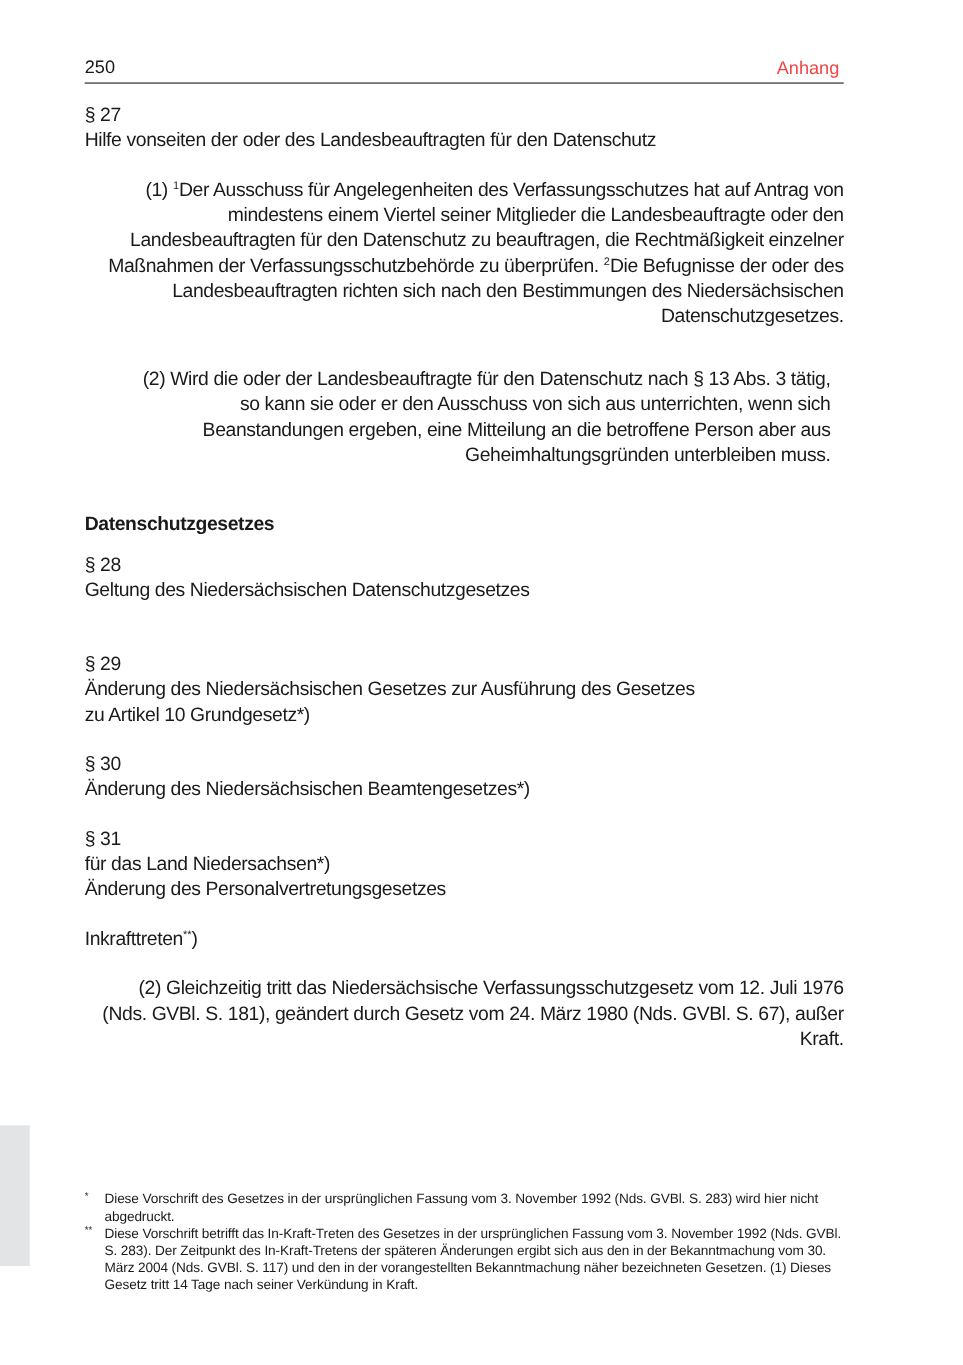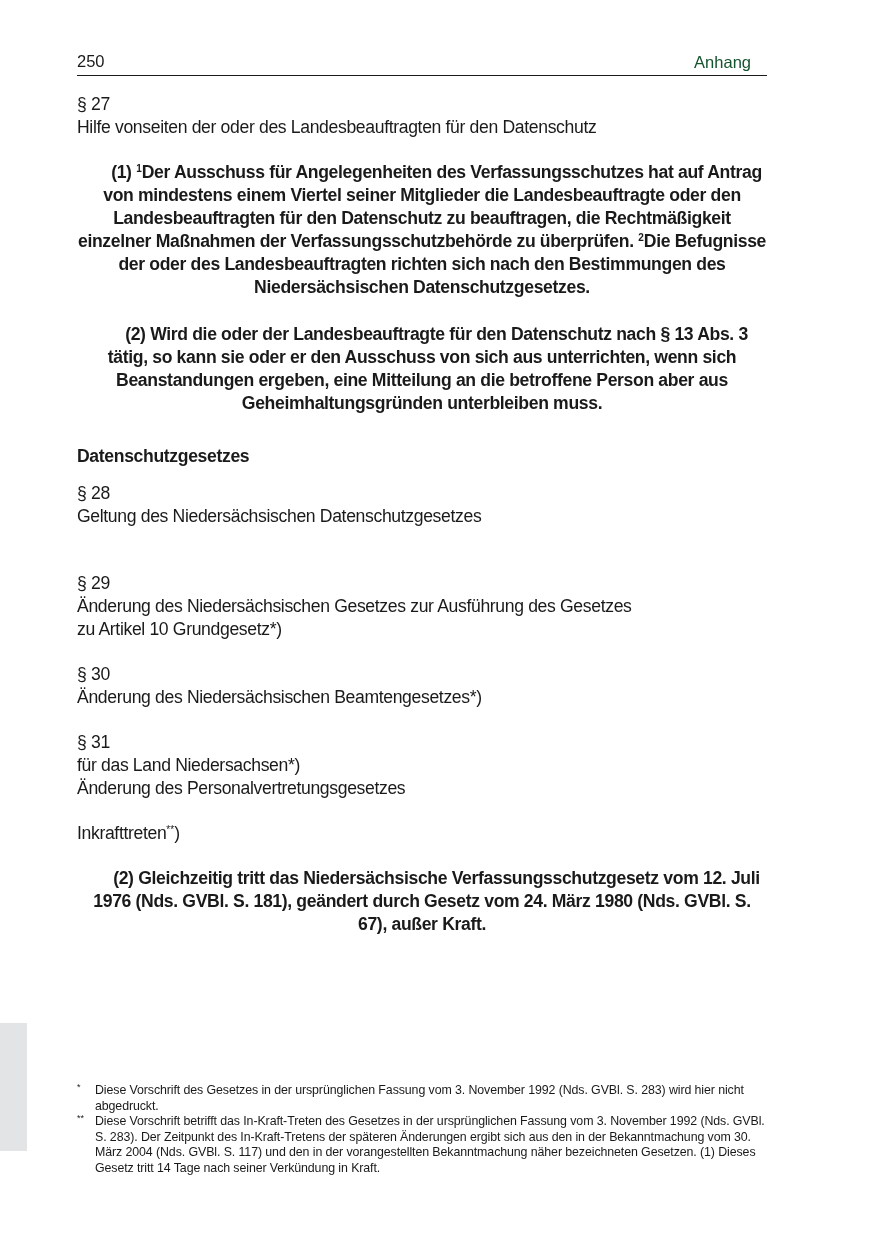--- a/index.html
+++ b/index.html
@@ -1,25 +1,25 @@
 <!DOCTYPE html>
 <html><head>
 <meta charset="utf-8">
 <style>
   html, body { margin: 0; padding: 0; background: #ffffff; }
   body { width: 875px; height: 1241px; position: relative; overflow: hidden;
          font-family: "Liberation Sans", sans-serif; color: #1a1a1a; }
   .running-head { position: absolute; left: 77px; top: 50px; width: 690px; height: 25px;
                   border-bottom: 1.3px solid #1a1a1a; font-size: 16.5px; }
   .running-head .pnum { position: absolute; left: 0; top: 2px; }
-  .running-head .sect { position: absolute; right: 16px; top: 3px; color: #14532d; }
+  .running-head .sect { position: absolute; right: 4px; top: 3px; color: #ef4444; }
   .content { position: absolute; left: 77px; top: 93px; width: 690px;
              font-size: 17.6px; line-height: 23px; letter-spacing: -0.35px; }
   .center { text-align: left; }
-  .para { text-align: center; font-weight: bold; }
+  .para { text-align: right; }
   .indent { text-indent: 29px; }
   .gap-l { height: 22px; }
   .gap-m { height: 14px; }
   .gap-s { height: 6px; }
   .bold { font-weight: bold; }
   sup { font-size: 10px; line-height: 0; vertical-align: 6px; letter-spacing: 0; }
   .footnotes { position: absolute; left: 77px; top: 1083px; width: 690px;
                font-size: 12.4px; line-height: 15.6px; letter-spacing: -0.1px; }
   .fn { position: relative; padding-left: 18px; }
   .fn .mark { position: absolute; left: 0; top: -3px; font-size: 9px; }
@@ -34,21 +34,21 @@
   <span class="sect">Anhang</span>
 </div>
 
 <div class="content">
 
   <div class="center">§ 27</div>
   <div class="center">Hilfe vonseiten der oder des Landesbeauftragten für den Datenschutz</div>
   <div class="gap-l"></div>
   <p class="para indent" style="margin:0"><span>(1) </span><sup>1</sup><span>Der Ausschuss für Angelegenheiten des Verfassungsschutzes hat auf Antrag von mindestens einem Viertel seiner Mitglieder die Landesbeauftragte oder den Landesbeauftragten für den Datenschutz zu beauftragen, die Recht­mäßigkeit einzelner Maßnahmen der Verfassungsschutzbehörde zu überprü­fen. </span><sup>2</sup><span>Die Befugnisse der oder des Landesbeauftragten richten sich nach den Bestimmungen des Niedersächsischen Datenschutzgesetzes.</span></p>
   <div class="gap-l"></div>
-  <p class="para indent" style="margin:2px">(2) Wird die oder der Landesbeauftragte für den Datenschutz nach § 13 Abs. 3 tätig, so kann sie oder er den Ausschuss von sich aus unterrichten, wenn sich Beanstandungen ergeben, eine Mitteilung an die betroffene Person aber aus Geheimhaltungsgründen unterbleiben muss.</p>
+  <p class="para indent" style="margin:12px">(2) Wird die oder der Landesbeauftragte für den Datenschutz nach § 13 Abs. 3 tätig, so kann sie oder er den Ausschuss von sich aus unterrichten, wenn sich Beanstandungen ergeben, eine Mitteilung an die betroffene Person aber aus Geheimhaltungsgründen unterbleiben muss.</p>
   <div class="gap-l"></div>
 
   <div class="gap-s"></div>
   <div class="center bold">Datenschutzgesetzes</div>
   <div class="gap-m"></div>
 
   <div class="center">§ 28</div>
   <div class="center">Geltung des Niedersächsischen Datenschutzgesetzes</div>
   <div class="gap-l"></div>
   <div class="gap-l"></div>

